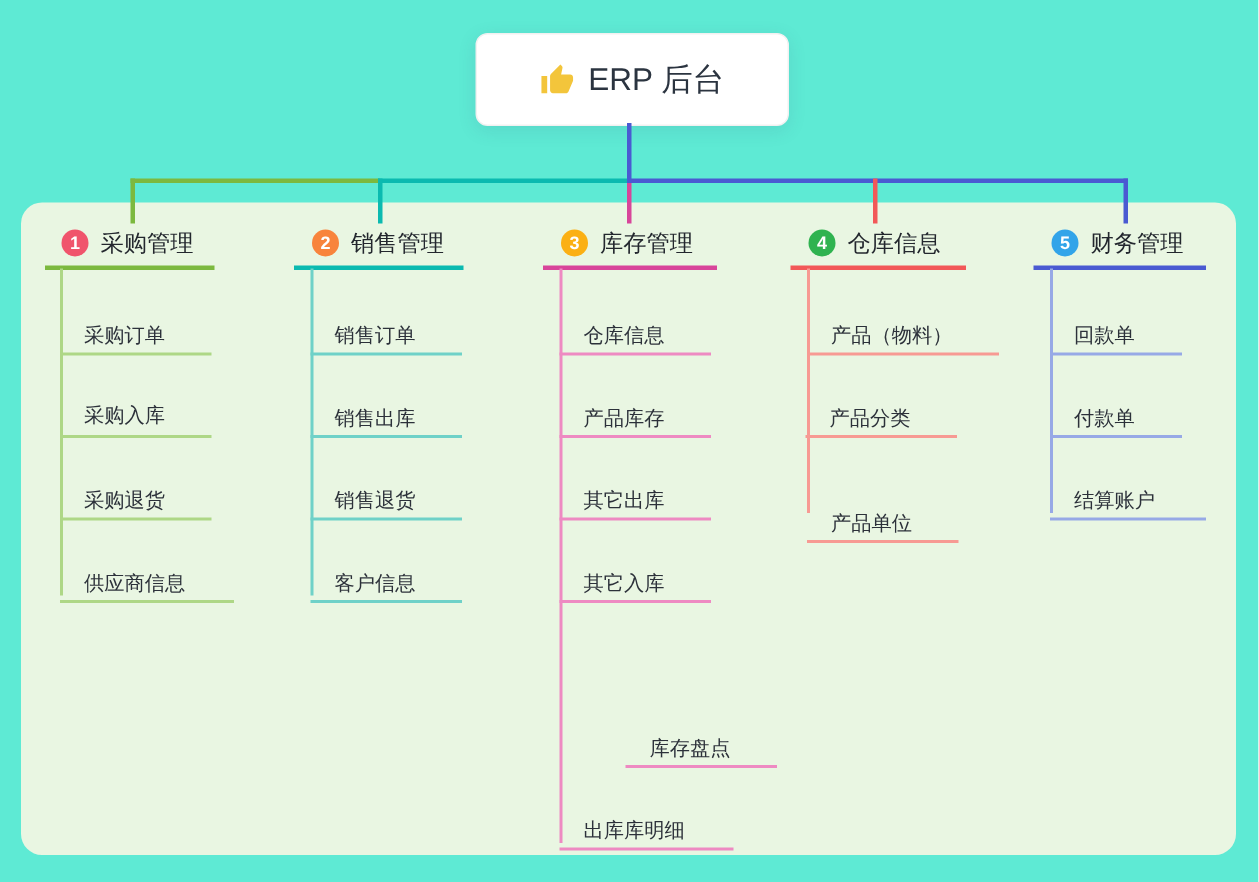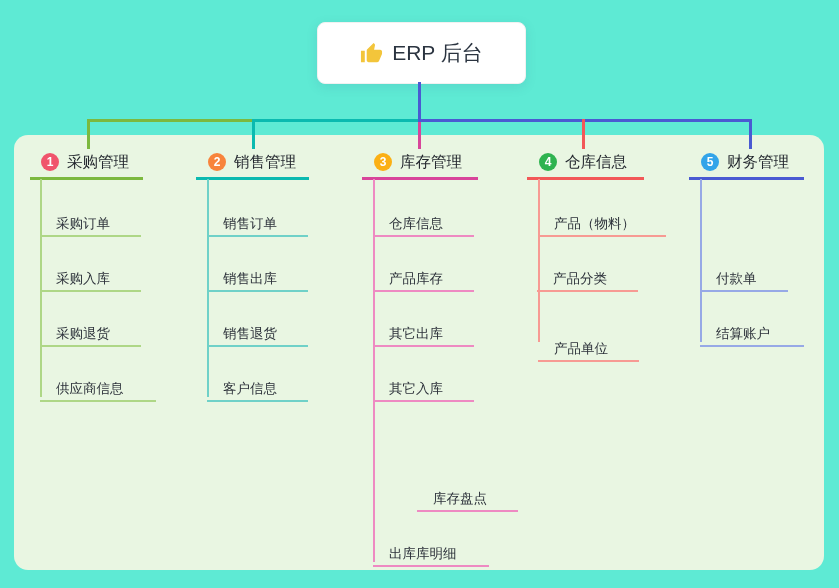--- a/index.html
+++ b/index.html
@@ -62,21 +62,21 @@
 
   <div class="bhead" style="left:41px;top:150px;">
     <span class="badge" style="background-color: rgb(240, 84, 108);">1</span>
     <span class="blabel">采购管理</span>
   </div>
   <div class="bunder" style="left: 30px; width: 113px; background-color: rgb(124, 185, 63);"></div>
   <div class="spine" style="left: 40px; height: 218px; background-color: rgb(174, 215, 134);"></div>
   <div class="leaf" style="left: 40px; top: 204px; width: 85px; border-bottom-color: rgb(174, 215, 134);">
       <span>采购订单</span>
     </div>
-  <div class="leaf" style="left: 40px; top: 259px; width: 85px; border-bottom-color: rgb(174, 215, 134);">
+  <div class="leaf" style="left: 40px; top: 259px; width: 85px; border-bottom-color: rgb(174, 215, 134); font-family: Liberation Mono, monospace;">
       <span>采购入库</span>
     </div>
   <div class="leaf" style="left: 40px; top: 314px; width: 85px; border-bottom-color: rgb(174, 215, 134);">
       <span>采购退货</span>
     </div>
   <div class="leaf" style="left: 40px; top: 369px; width: 100px; border-bottom-color: rgb(174, 215, 134);">
       <span>供应商信息</span>
     </div>
 
   <div class="bhead" style="left:208px;top:150px;">
@@ -138,20 +138,23 @@
   <div class="leaf" style="left: 538px; top: 329px; width: 85px; border-bottom-color: rgb(247, 154, 147);">
       <span>产品单位</span>
     </div>
 
   <div class="bhead" style="left:701px;top:150px;">
     <span class="badge" style="background-color: rgb(50, 164, 233);">5</span>
     <span class="blabel">财务管理</span>
   </div>
   <div class="bunder" style="left: 689px; width: 115px; background-color: rgb(74, 90, 210);"></div>
   <div class="spine" style="left: 700px; height: 163px; background-color: rgb(151, 169, 230);"></div>
+  <div class="leaf" style="left: 700px; top: 204px; width: 72px; border-bottom-color: rgb(151, 169, 230);">
+      <span>回款单</span>
+    </div>
   <div class="leaf" style="left: 700px; top: 259px; width: 72px; border-bottom-color: rgb(151, 169, 230);">
       <span>付款单</span>
     </div>
   <div class="leaf" style="left: 700px; top: 314px; width: 88px; border-bottom-color: rgb(151, 169, 230);">
       <span>结算账户</span>
     </div>
 
 </div>
 
 </body></html>

